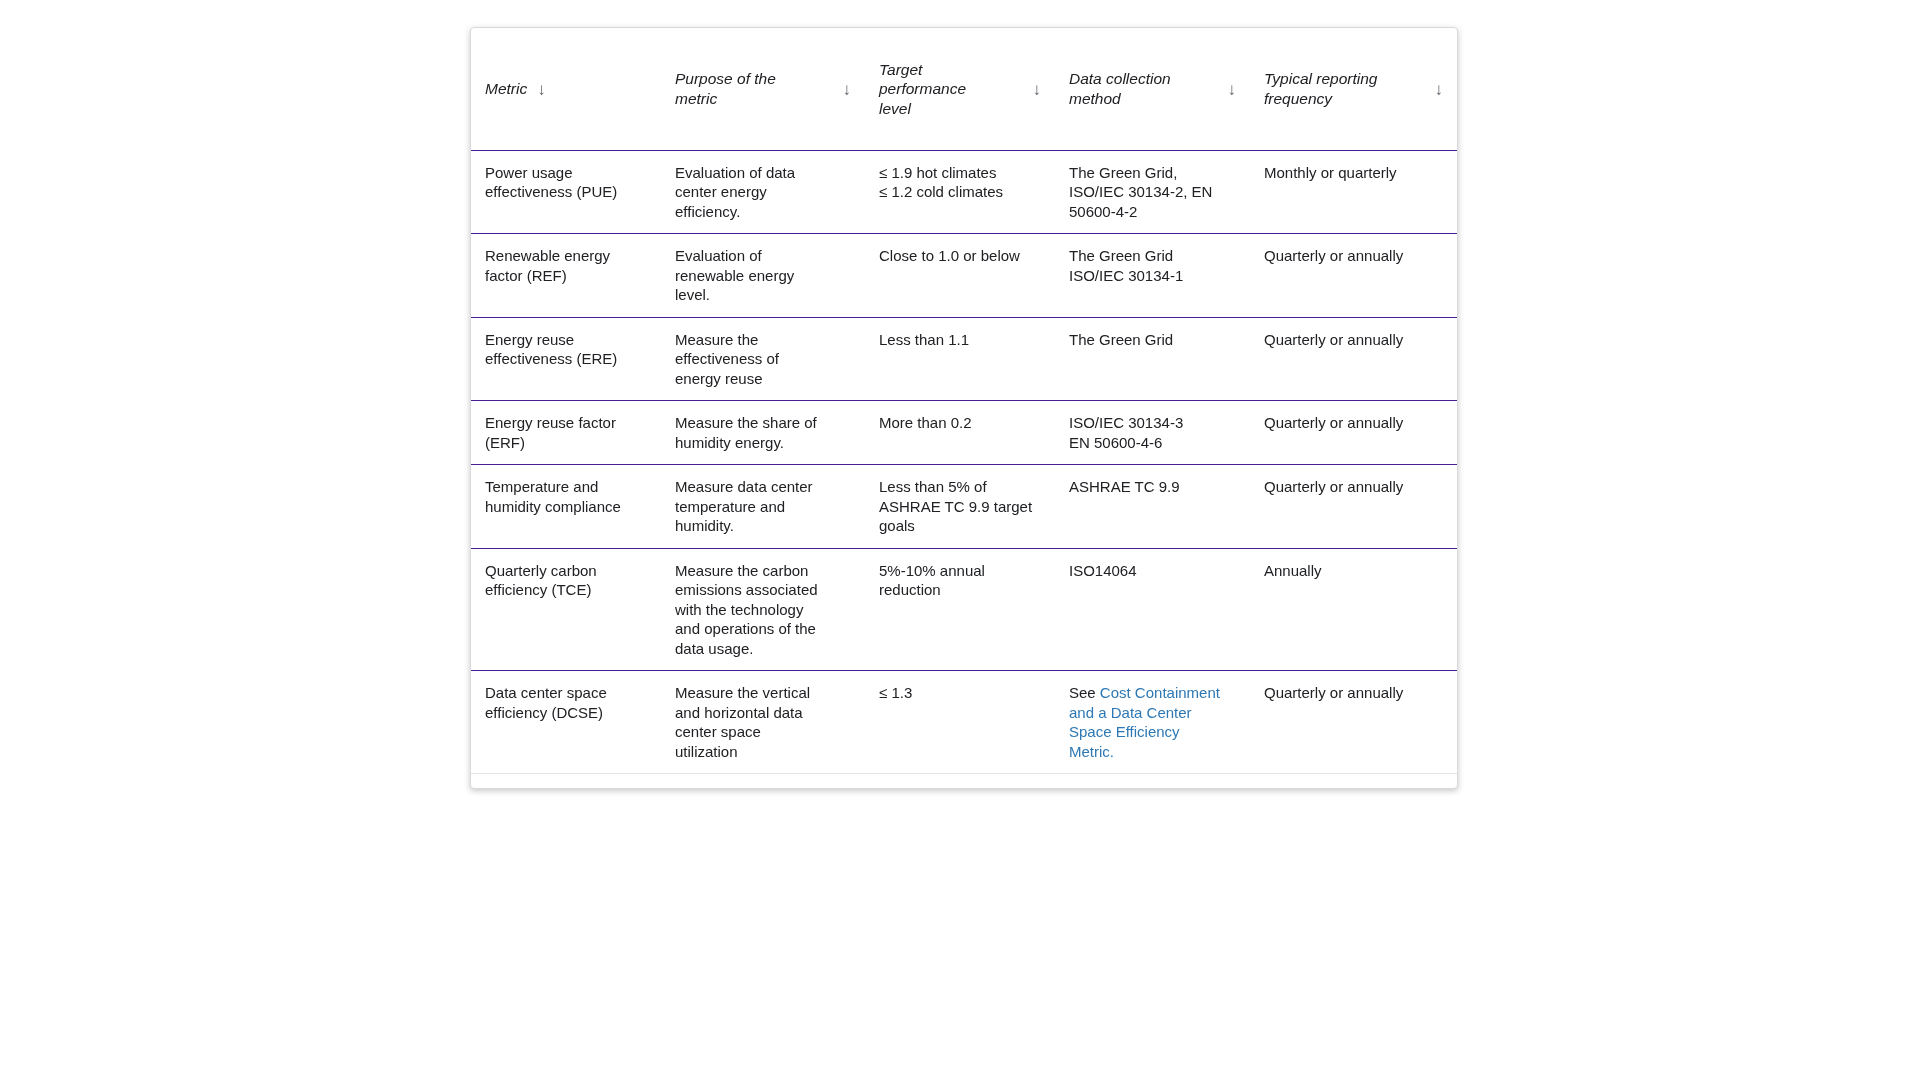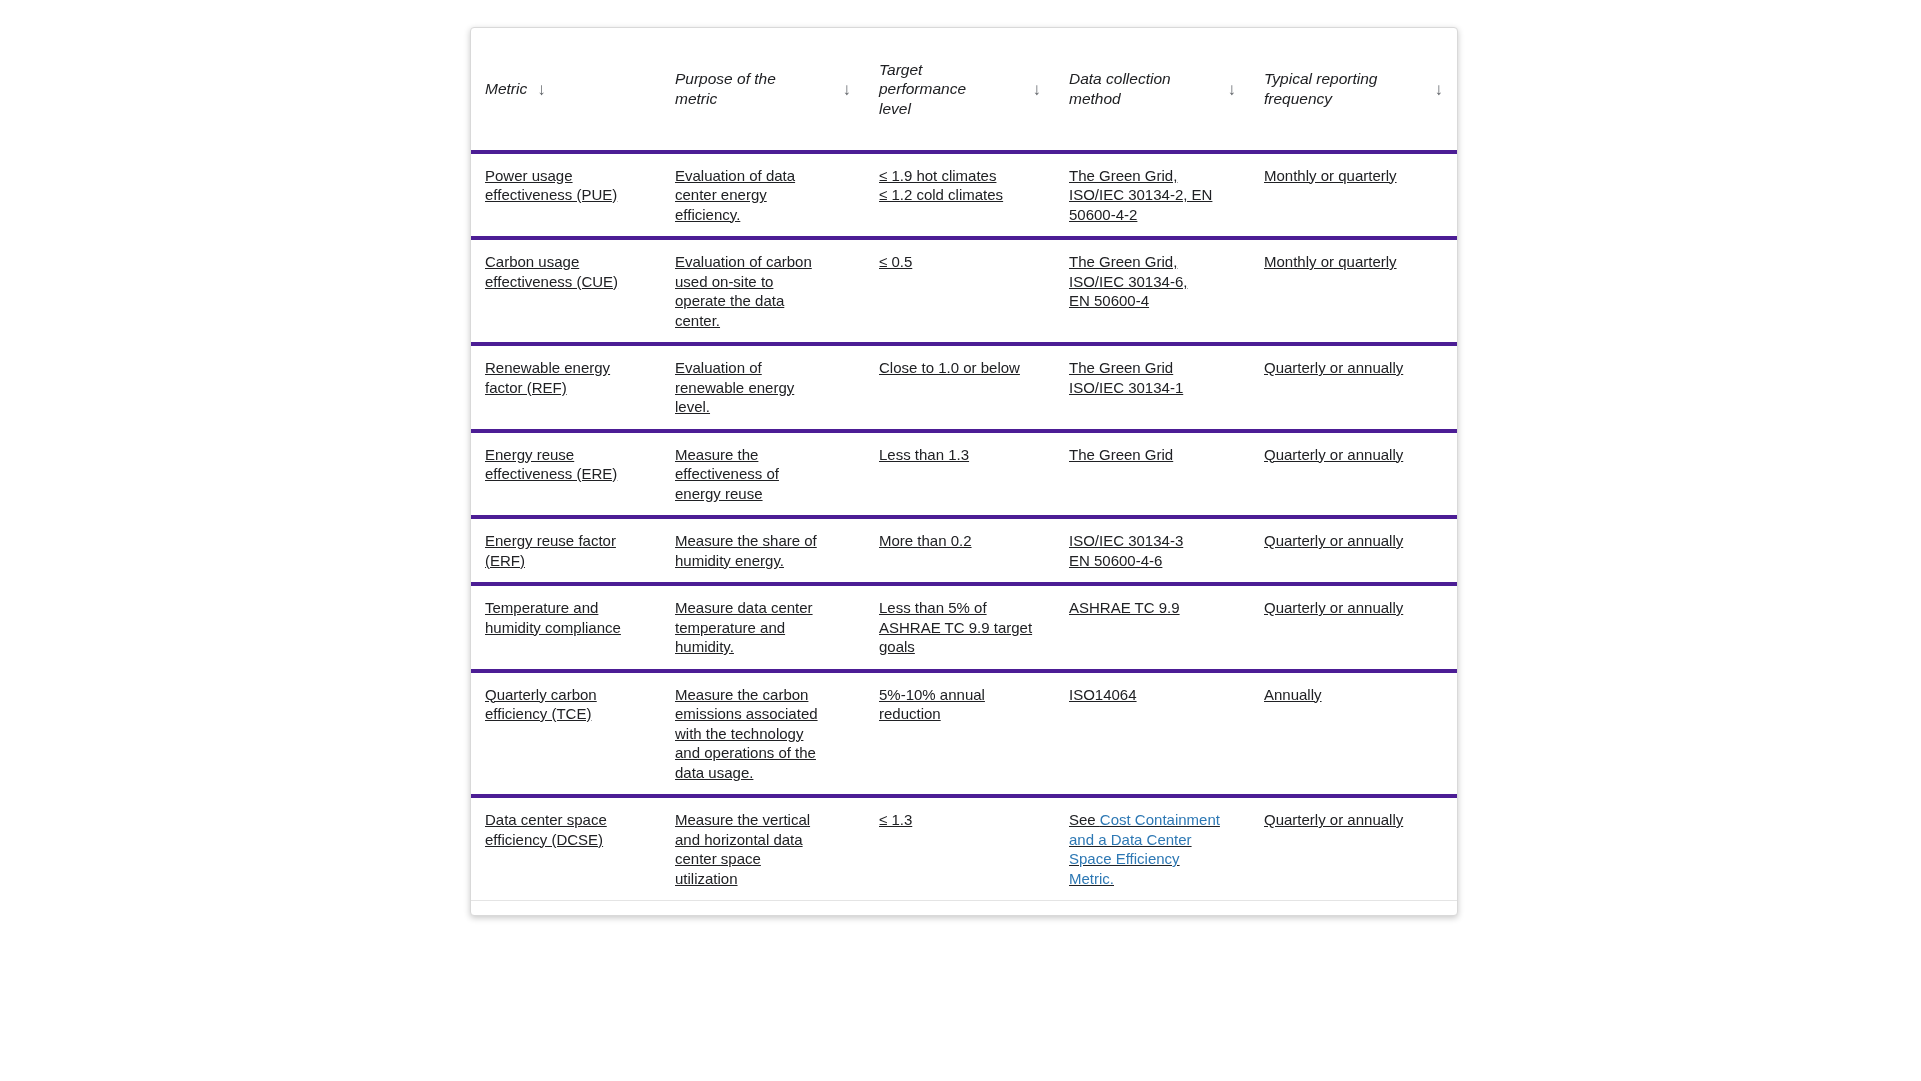--- a/index.html
+++ b/index.html
@@ -28,21 +28,21 @@
     padding:12px 14px;
     font-size:15px;line-height:19.5px;font-weight:normal;
     white-space:pre-line;
     word-wrap:break-word;
   }
   thead th{
     vertical-align:middle;height:68px;
     font-style:italic;font-size:15.5px;color:#202124;
     cursor:pointer;
   }
-  tbody td{border-top:4px solid #4c1d95;text-decoration:underline;}
+  tbody td{border-top:1px solid #4c1d95;}
   tbody tr:last-child td{border-bottom:1px solid #e4e4e4;}
   .hwrap{display:flex;align-items:center;justify-content:space-between;gap:8px;}
   .hwrap.snug{justify-content:flex-start;gap:10px;}
   .hlabel{white-space:pre-line;}
   .arrow{
     font-style:normal;color:#5f6368;font-size:17px;line-height:1;
     flex:0 0 auto;transform:translateY(1px);
   }
   a.doclink{color:#2d78b4;text-decoration:none;cursor:pointer;}
 </style>
@@ -105,50 +105,37 @@
 center energy
 efficiency.</td>
         <td>≤ 1.9 hot climates
 ≤ 1.2 cold climates</td>
         <td>The Green Grid,
 ISO/IEC 30134-2, EN
 50600-4-2</td>
         <td>Monthly or quarterly</td>
       </tr>
       <tr>
-        <td>Carbon usage
-effectiveness (CUE)</td>
-        <td>Evaluation of carbon
-used on-site to
-operate the data
-center.</td>
-        <td>≤ 0.5</td>
-        <td>The Green Grid,
-ISO/IEC 30134-6,
-EN 50600-4</td>
-        <td>Monthly or quarterly</td>
-      </tr>
-      <tr>
         <td>Renewable energy
 factor (REF)</td>
         <td>Evaluation of
 renewable energy
 level.</td>
         <td>Close to 1.0 or below</td>
         <td>The Green Grid
 ISO/IEC 30134-1</td>
         <td>Quarterly or annually</td>
       </tr>
       <tr>
         <td>Energy reuse
 effectiveness (ERE)</td>
         <td>Measure the
 effectiveness of
 energy reuse</td>
-        <td>Less than 1.3</td>
+        <td>Less than 1.1</td>
         <td>The Green Grid</td>
         <td>Quarterly or annually</td>
       </tr>
       <tr>
         <td>Energy reuse factor
 (ERF)</td>
         <td>Measure the share of
 humidity energy.</td>
         <td>More than 0.2</td>
         <td>ISO/IEC 30134-3

